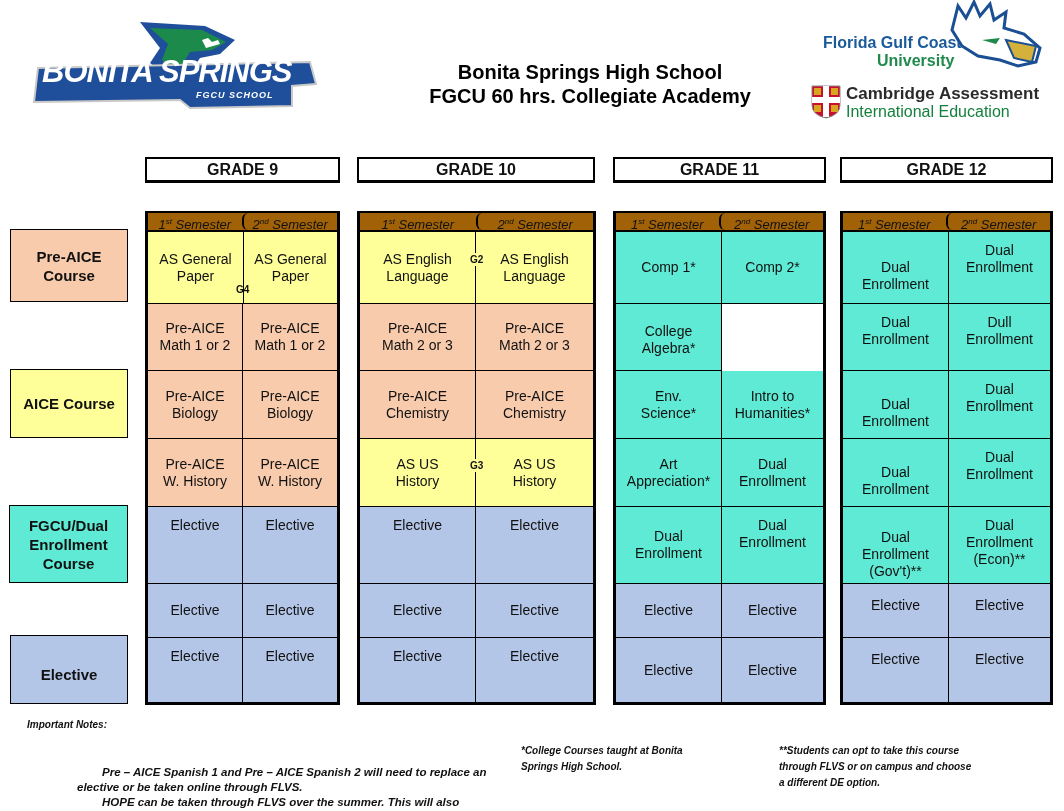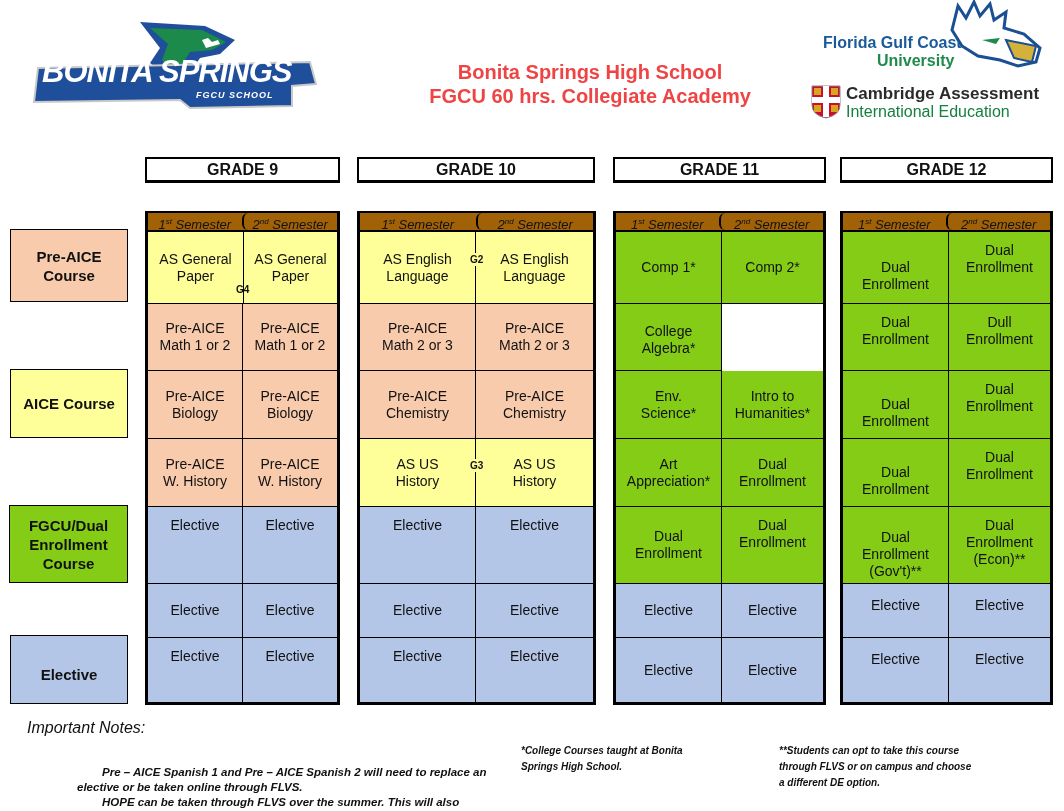--- a/index.html
+++ b/index.html
@@ -7,47 +7,47 @@
   .abs { position:absolute; }
 
   
   .bshs-logo { left:30px; top:18px; width:295px; height:98px; }
   .fgcu-name1 { left:823px; top:34px; font-size:16px; font-weight:bold; color:#1b5a9a; white-space:nowrap; }
   .fgcu-name2 { left:877px; top:52px; font-size:16px; font-weight:bold; color:#1f8a4c; white-space:nowrap; }
   .cam-shield { left:811px; top:85px; width:30px; height:34px; }
   .cam-name1 { left:846px; top:84px; font-size:17px; font-weight:bold; color:#2a2a2a; white-space:nowrap; }
   .cam-name2 { left:846px; top:103px; font-size:16px; color:#15803d; white-space:nowrap; }
 
-  .title { left:380px; top:60px; width:420px; text-align:center; font-weight:bold; font-size:20px; color:#ef4444; line-height:24px; }
+  .title { left:380px; top:60px; width:420px; text-align:center; font-weight:bold; font-size:20px; color:#000000; line-height:24px; }
 
   
   .grade-hdr { border:2px solid #000; border-bottom-width:3px; background:#fff; box-sizing:border-box; text-align:center; font-weight:bold; font-size:16px; line-height:22px; top:157px; height:26px; }
 
   
   .gtable { top:211px; border:3px solid #000; border-top-width:2px; box-sizing:border-box; }
   .sem-row { display:flex; height:17px; border-bottom:2px solid #000; background:#a16207; }
   .sem { flex:1; text-align:center; font-style:italic; font-size:13px; line-height:17px; white-space:nowrap; }
   .sem + .sem { border-left:2px solid #000;border-radius:6px; }
   .sem sup { font-size:8px; }
   .cell { position:absolute; box-sizing:border-box; border-right:1px solid #000; border-bottom:1px solid #000; display:flex; align-items:center; justify-content:center; text-align:center; font-size:14px; line-height:17px; padding:0 2px; white-space:pre-line; }
   .cell.top { align-items:flex-start; padding-top:10px; }
   .cell.last-col { border-right:none; }
   .cell.last-row { border-bottom:none; }
   .y { background:#ffff99; }
   .p { background:#f8cbad; }
-  .g { background:#84cc16; }
+  .g { background:#5eead4; }
   .b { background:#b4c6e7; }
 
   .gmark { position:absolute; font-size:10px; font-weight:bold; }
 
   
   .cat { position:absolute; border:1px solid #000; box-sizing:border-box; display:flex; align-items:center; justify-content:center; text-align:center; font-weight:bold; font-size:15px; line-height:19px; white-space:pre-line; }
 
   
-  .notes-title { left:27px; top:719px; font-size:16px; font-weight:normal; font-style:italic; }
+  .notes-title { left:27px; top:719px; font-size:10px; font-weight:bold; font-style:italic; }
   .note-main { left:77px; top:745px; width:410px; font-size:11.5px; font-weight:bold; font-style:italic; line-height:15px;margin-top:20px; }
   .note-main p { margin:0; text-indent:25px; }
   .note-star { left:521px; top:743px; width:200px; font-size:10px; font-weight:bold; font-style:italic; line-height:16px; }
   .note-dstar { left:779px; top:743px; width:200px; font-size:10px; font-weight:bold; font-style:italic; line-height:16px; }
 </style>
 </head>
 <body>
 
 <div class="abs bshs-logo">
   <svg width="295" height="98" viewBox="0 0 295 98">

